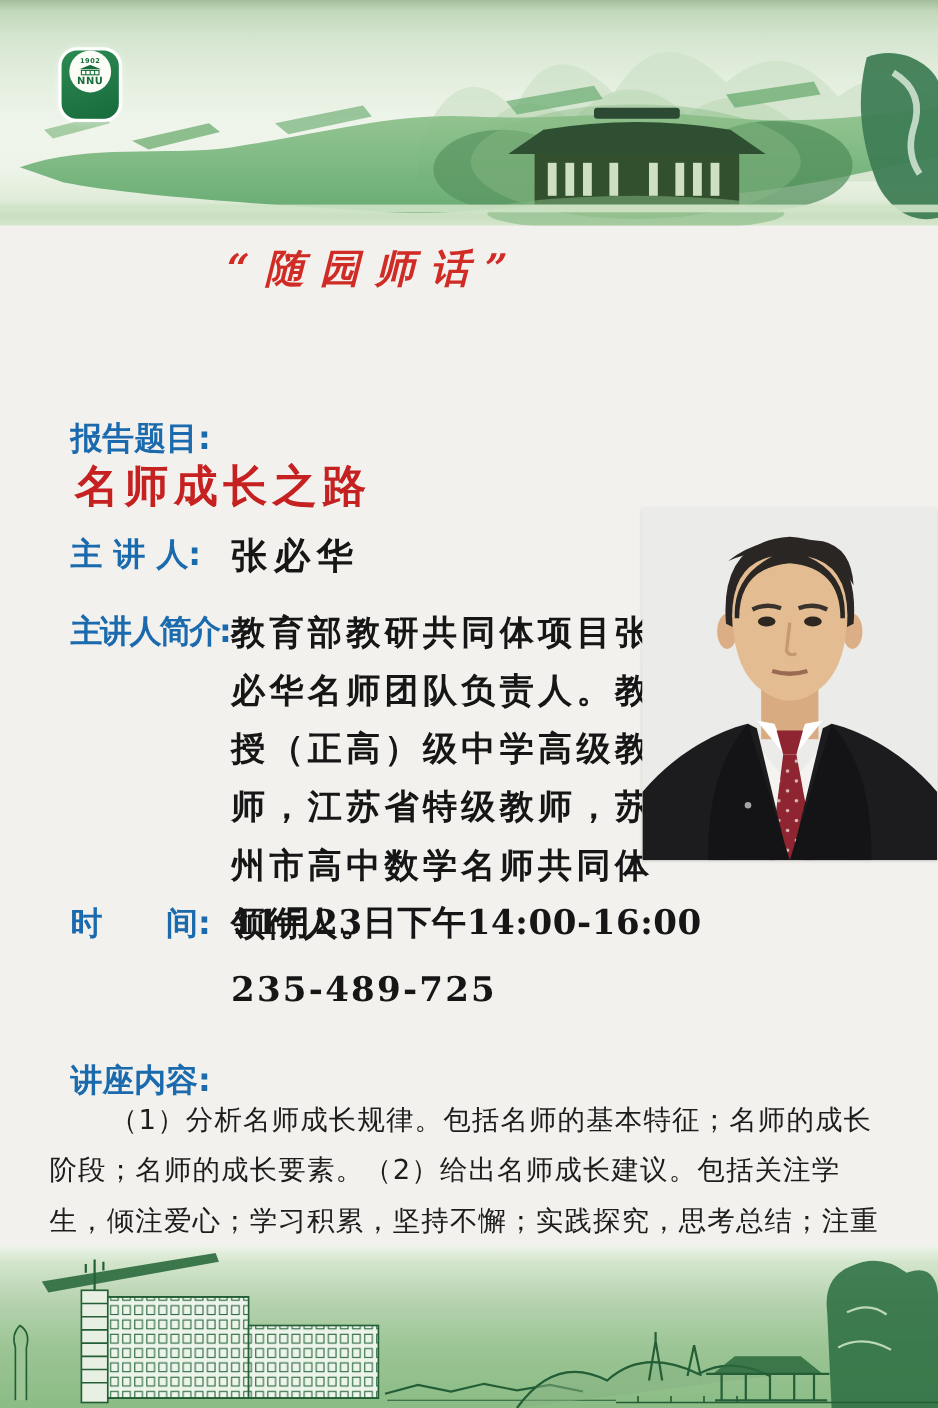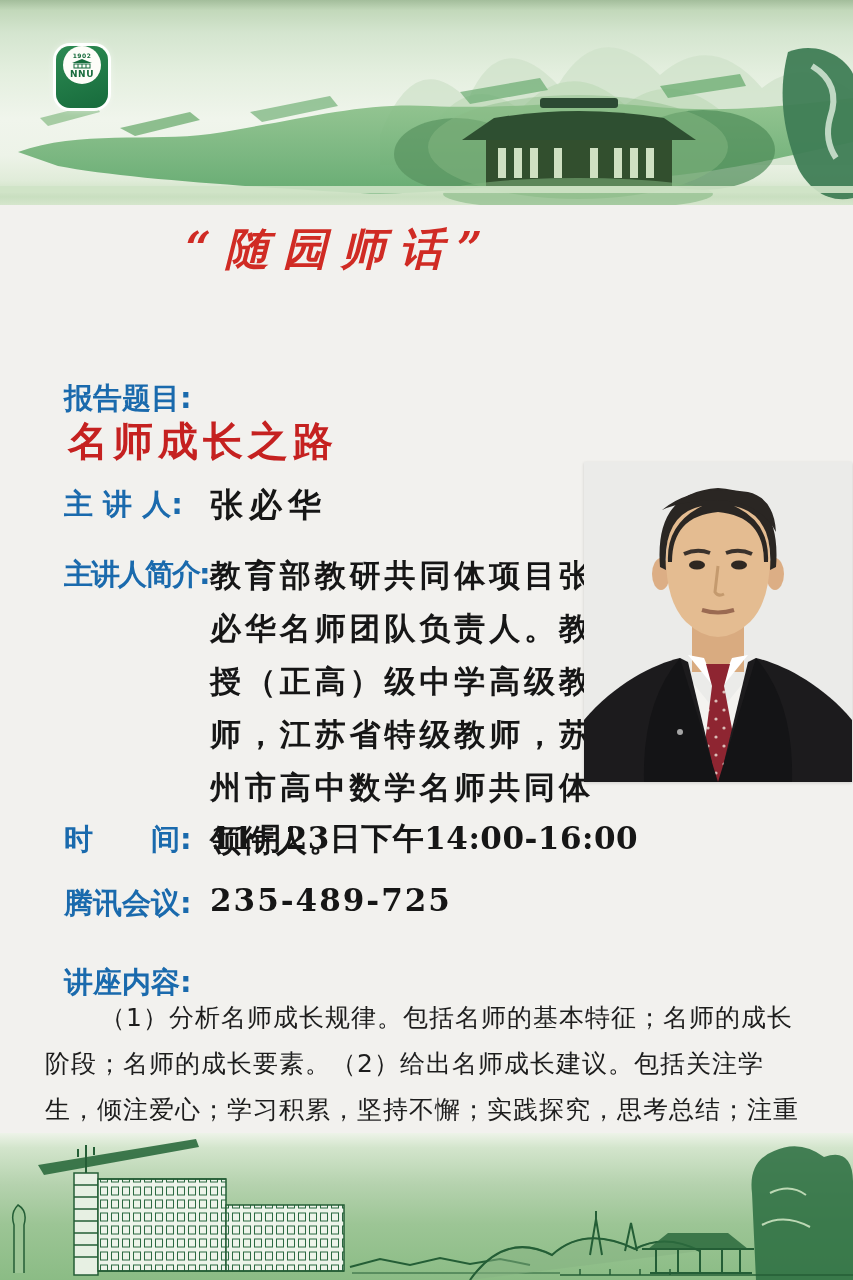--- a/index.html
+++ b/index.html
@@ -22,21 +22,21 @@
   .logo-abbr { font-size:9px; color:#176b3c; font-weight:bold; line-height:10px; letter-spacing:.5px; }
   .brand-text { margin-left:14px; }
   .brand-cn { font-size:31px; font-weight:bold; color:#2b2a26; letter-spacing:1px;
     font-family:"DejaVu Sans","Liberation Sans",sans-serif; }
   .brand-en { font-size:18.5px; color:#2e2d2a; letter-spacing:3.5px; margin-top:2px;
     font-family:"Liberation Serif","DejaVu Serif",serif; }
 
   
   .series-title { position:absolute; left:0; top:220px; width:682px; text-align:center;
     font-family:"DejaVu Serif","Liberation Serif",serif; font-weight:900; font-style:italic;
-    font-size:44px; color:#d02b24; letter-spacing:14px; }
+    font-size:36px; color:#d02b24; letter-spacing:14px; }
   .forum-title { position:absolute; left:0; top:290px; width:853px; text-align:center;
     font-family:"DejaVu Serif","Liberation Serif",serif; font-weight:900;
     font-size:50px; color:#c52120; letter-spacing:1px; }
 
   
   .field-label { position:absolute; left:64px; color:#1a6aad; font-weight:bold; font-size:29px;
     font-family:"DejaVu Sans","Liberation Sans",sans-serif; white-space:pre; }
   .lbl-condensed { letter-spacing:-2px; }
   .field-value { position:absolute; left:210px; color:#161616;
     font-family:"DejaVu Serif","Liberation Serif",serif; font-weight:bold; }
@@ -132,21 +132,20 @@
 
   <div class="field-label" style="top:485px;">主 讲 人:</div>
   <div class="field-value speaker-value">张必华</div>
 
   <div class="field-label lbl-condensed" style="top:555px;">主讲人简介:</div>
   <div class="field-value bio-value">教育部教研共同体项目张必华名师团队负责人。教授（正高）级中学高级教师，江苏省特级教师，苏州市高中数学名师共同体领衔人。</div>
 
   <div class="field-label" style="top:820px;">时　　间:</div>
   <div class="field-value time-value">11月23日下午14:00-16:00</div>
 
-  <div class="field-label" style="top:884px;">腾讯会议:</div>
   <div class="field-value meeting-value">235-489-725</div>
 
   <div class="field-label" style="top:947px;margin-top:16px;">讲座内容:</div>
   <div class="lecture-paragraph">（1）分析名师成长规律。包括名师的基本特征；名师的成长阶段；名师的成长要素。（2）给出名师成长建议。包括关注学生，倾注爱心；学习积累，坚持不懈；实践探究，思考总结；注重修养，以诚待人。</div>
 
   <div class="speaker-photo">
     <svg width="268" height="320" viewBox="0 0 268 320">
       <defs>
         <pattern id="tiedots" width="16" height="18" patternUnits="userSpaceOnUse">
           <rect width="16" height="18" fill="#8e2531"></rect>

